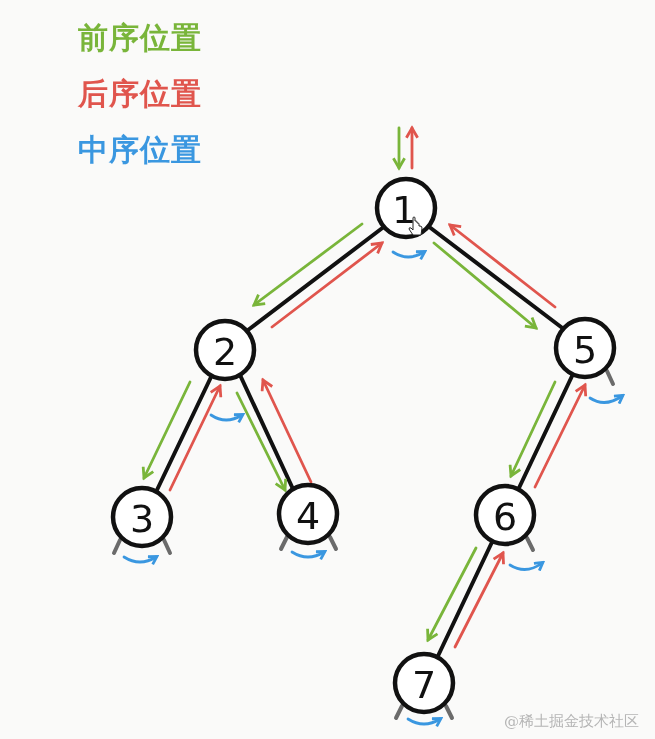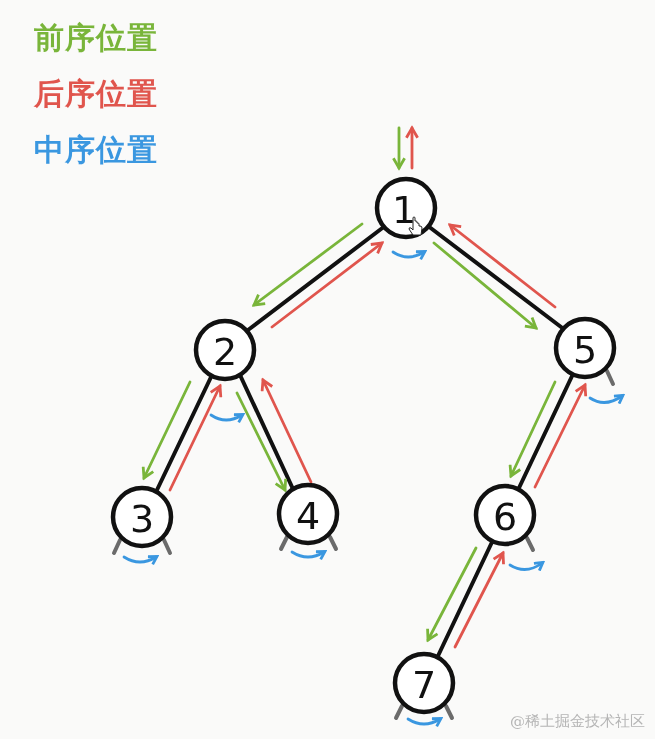--- a/index.html
+++ b/index.html
@@ -18,20 +18,21 @@
       position: absolute;
       left: 34px;
       top: 20px;
     }
     .legend-item {
       font-size: 30px;
       font-weight: bold;
       line-height: 36px;
       height: 56px;
       letter-spacing: 1px;
+      margin-left: 44px;
     }
     svg.diagram {
       position: absolute;
       left: 0;
       top: 0;
     }
     .node-circle {
       fill: #ffffff;
       stroke: #111111;
       stroke-width: 4.5;
@@ -55,21 +56,21 @@
       stroke-linecap: round;
     }
     .arrow {
       stroke-width: 2.8;
       fill: none;
       stroke-linecap: round;
       stroke-linejoin: round;
     }
     .watermark {
       position: absolute;
-      right: 10px;
+      right: 16px;
       bottom: 8px;
       font-size: 15px;
       color: #b5b5b5;
       font-family: "DejaVu Serif", serif;
     }
   </style>
 </head>
 <body>
 
 <div class="legend">

